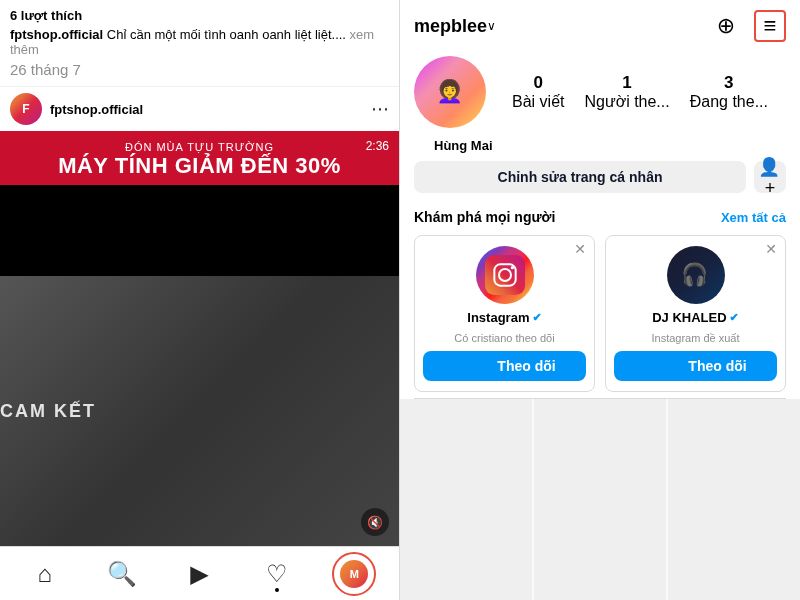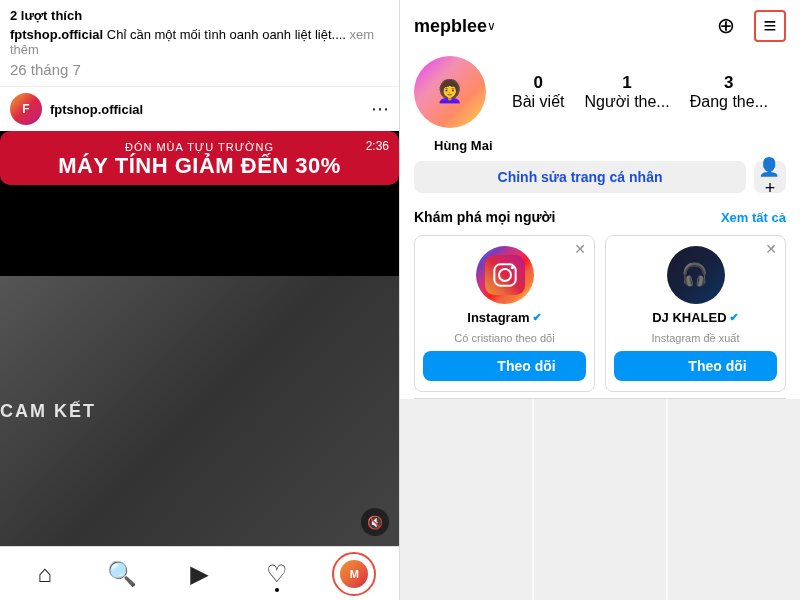--- a/index.html
+++ b/index.html
@@ -99,21 +99,20 @@
       overflow: hidden;
       min-height: 300px;
     }
 
     .ad-overlay {
       position: absolute;
       top: 0; left: 0; right: 0;
       background: #c8102e;
       padding: 10px 14px 6px;
       text-align: center;
-      border-radius: 10px;
     }
 
     .ad-title-small {
       font-size: 11px;
       color: #fff;
       letter-spacing: 1px;
     }
 
     .ad-title-big {
       font-size: 22px;
@@ -339,21 +338,21 @@
     }
 
     .edit-profile-btn {
       flex: 1;
       height: 32px;
       background: #efefef;
       border: none;
       border-radius: 8px;
       font-size: 14px;
       font-weight: 600;
-      color: #1d4ed8;
+      color: #0f172a;
       cursor: pointer;
       display: flex;
       align-items: center;
       justify-content: center;
     }
 
     .add-friend-btn {
       width: 32px;
       height: 32px;
       background: #efefef;
@@ -508,21 +507,21 @@
     .grid-cell {
       background: #efefef;
     }
   </style>
 </head>
 <body>
 
 <div class="left-panel">
 
   <div class="post-header">
-    <div class="likes-count">2 lượt thích</div>
+    <div class="likes-count">6 lượt thích</div>
     <div class="post-caption">
       <span class="username">fptshop.official</span>
       <span> Chỉ cần một mối tình oanh oanh liệt liệt....</span>
       <span class="see-more"> xem thêm</span>
     </div>
     <div class="post-date">26 tháng 7</div>
   </div>
 
   <div class="story-row">
     <div class="story-avatar">F</div>

